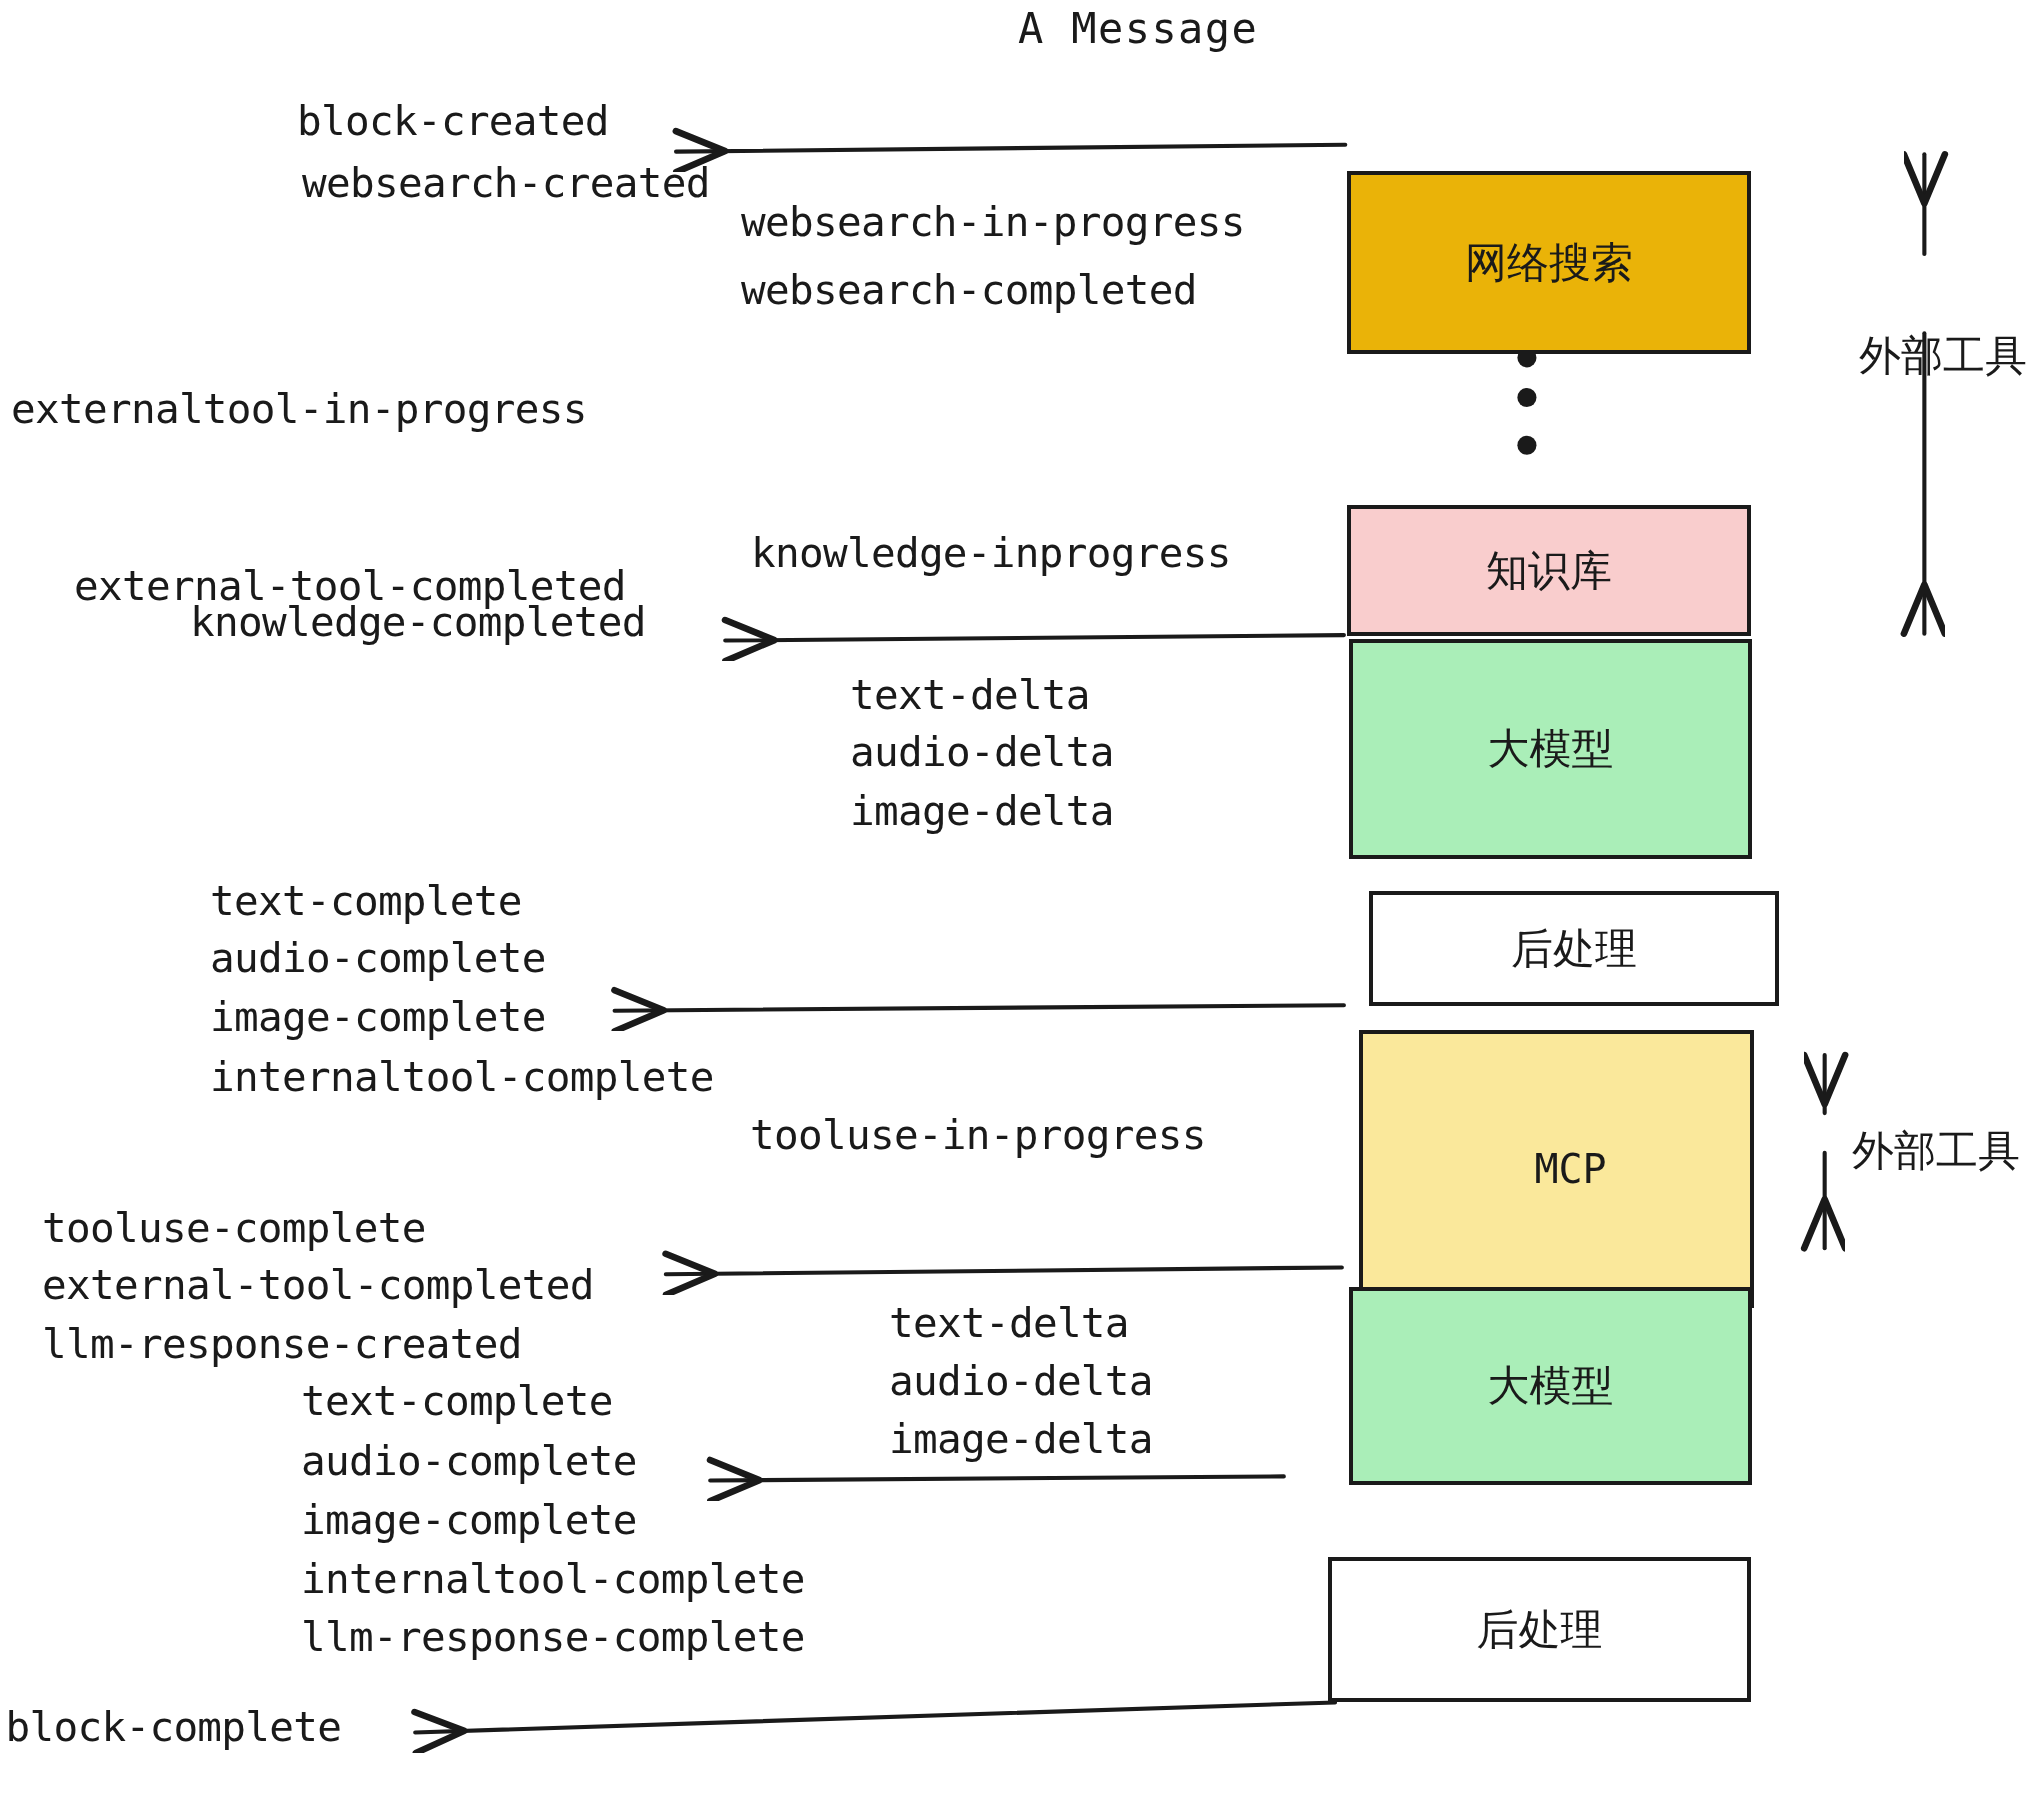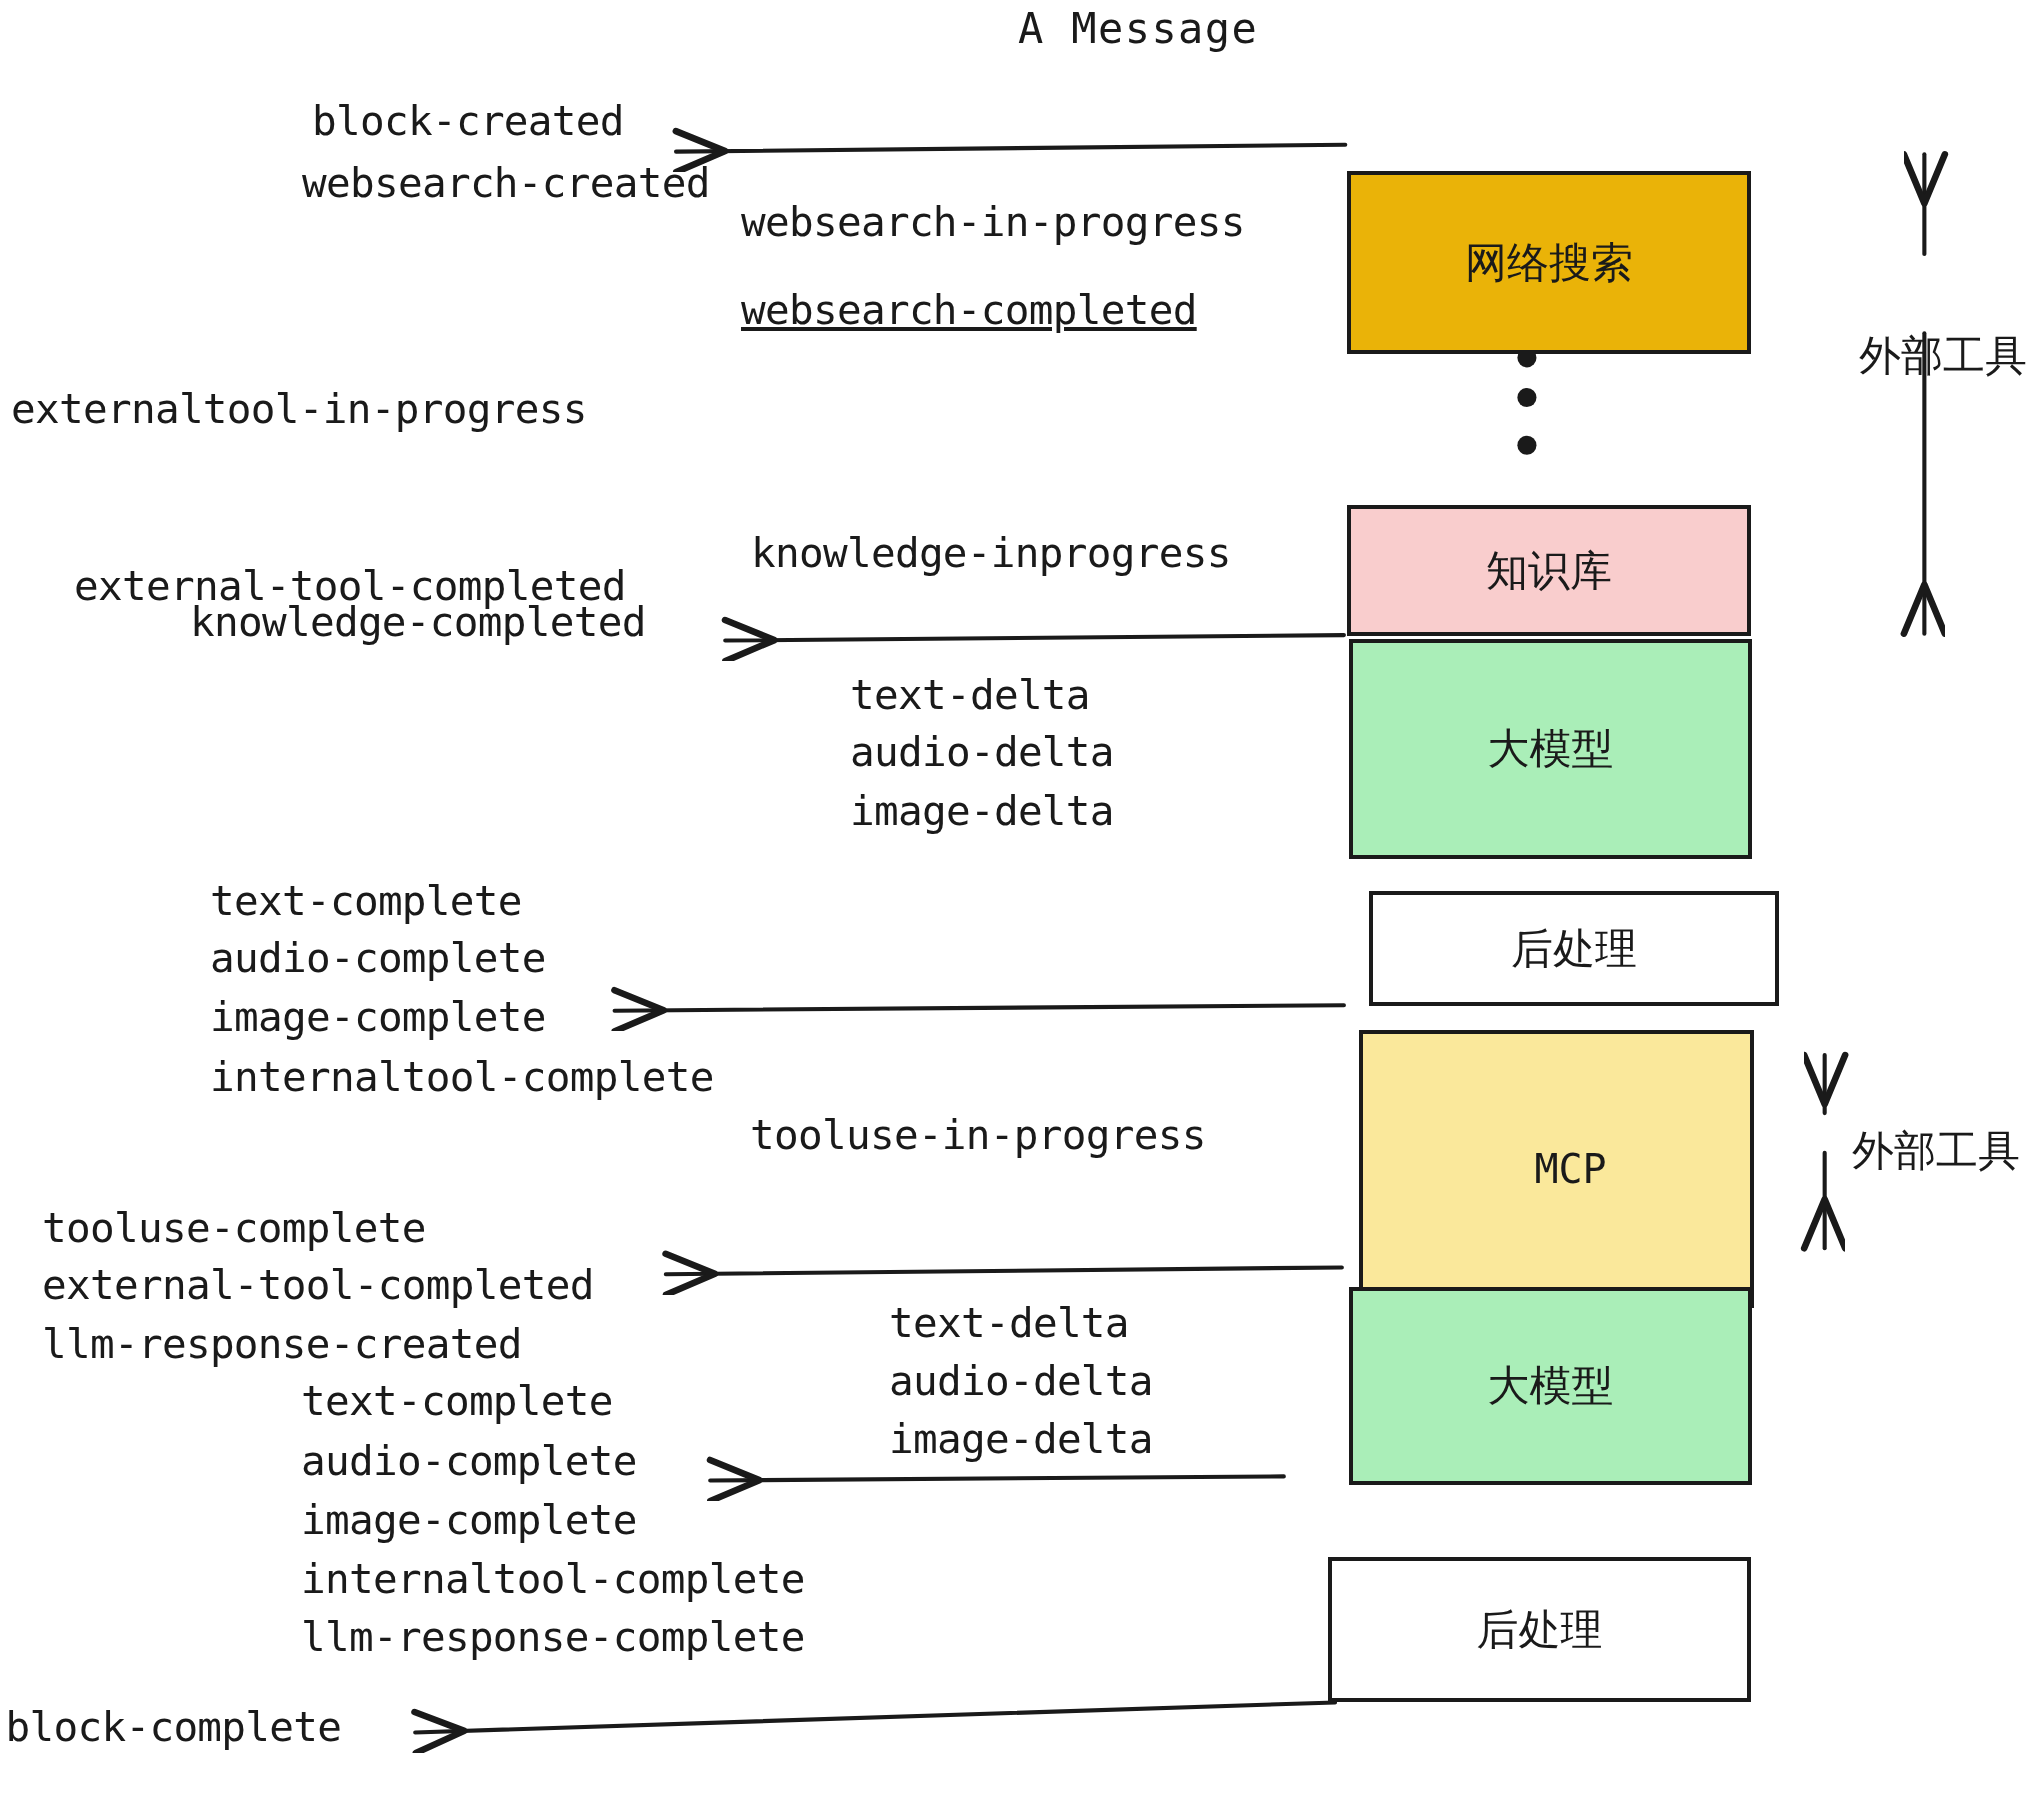--- a/index.html
+++ b/index.html
@@ -120,24 +120,24 @@
       </div>
       <div class="nodebox" style="left: 1349px; top: 1287px; width: 403px; height: 198px; background: rgb(170, 238, 184); border-color: rgb(26, 26, 26);">
         <div class="boxlabel" style="position: static;">大模型</div>
       </div>
       <div class="nodebox" style="left: 1328px; top: 1557px; width: 423px; height: 145px; background: rgb(255, 255, 255); border-color: rgb(26, 26, 26);">
         <div class="boxlabel" style="position: static;">后处理</div>
       </div>
     </div>
 
   <div id="event-layer">
-      <div class="evt" style="left: 312px; top: 101px;">block-created</div>
+      <div class="evt" style="left: 297px; top: 101px;">block-created</div>
       <div class="evt" style="left: 302px; top: 163px;">websearch-created</div>
       <div class="evt" style="left: 741px; top: 202px;">websearch-in-progress</div>
-      <div class="evt" style="left: 741px; top: 290px; text-decoration: underline;">websearch-completed</div>
+      <div class="evt" style="left: 741px; top: 270px;">websearch-completed</div>
       <div class="evt" style="left: 11px; top: 389px;">externaltool-in-progress</div>
       <div class="evt" style="left: 751px; top: 533px;">knowledge-inprogress</div>
       <div class="evt" style="left: 74px; top: 566px;">external-tool-completed</div>
       <div class="evt" style="left: 190px; top: 602px;">knowledge-completed</div>
       <div class="evt" style="left: 850px; top: 675px;">text-delta</div>
       <div class="evt" style="left: 850px; top: 732px;">audio-delta</div>
       <div class="evt" style="left: 850px; top: 791px;">image-delta</div>
       <div class="evt" style="left: 210px; top: 881px;">text-complete</div>
       <div class="evt" style="left: 210px; top: 938px;">audio-complete</div>
       <div class="evt" style="left: 210px; top: 997px;">image-complete</div>

